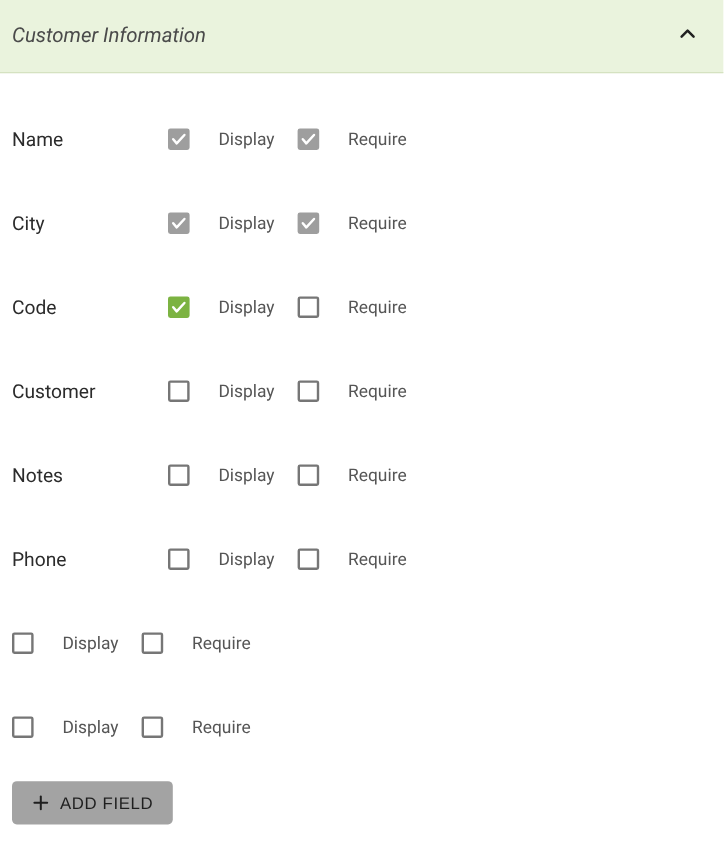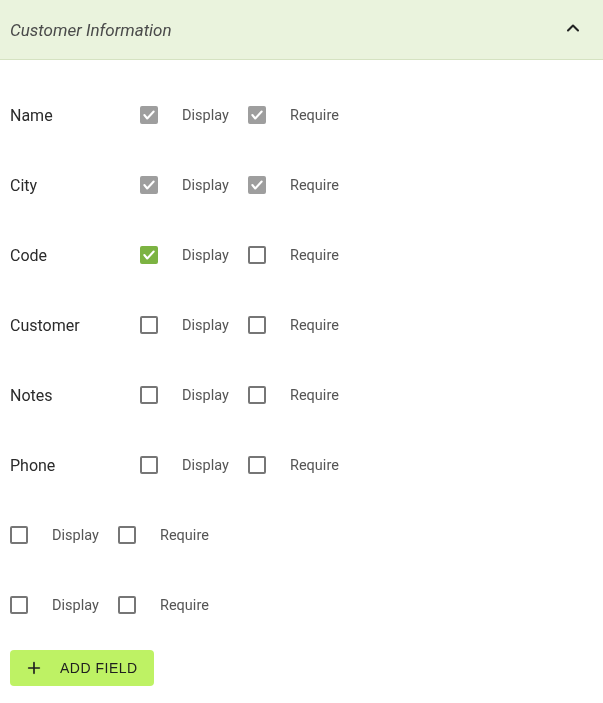--- a/index.html
+++ b/index.html
@@ -89,22 +89,22 @@
     .checkbox.checked-gray {
       background: #9e9e9e;
       border: 2px solid #9e9e9e;
     }
     .checkbox svg {
       display: block;
     }
     .add-field-btn {
       display: inline-flex;
       align-items: center;
-      gap: 18px;
-      background: #bef264;
+      gap: 8px;
+      background: #a3a3a3;
       color: #1f1f1f;
       border: none;
       padding: 10px 16px;
       font-size: 14px;
       font-weight: 500;
       letter-spacing: 0.5px;
       border-radius: 4px;
       cursor: pointer;
       margin-top: 10px;
     }

